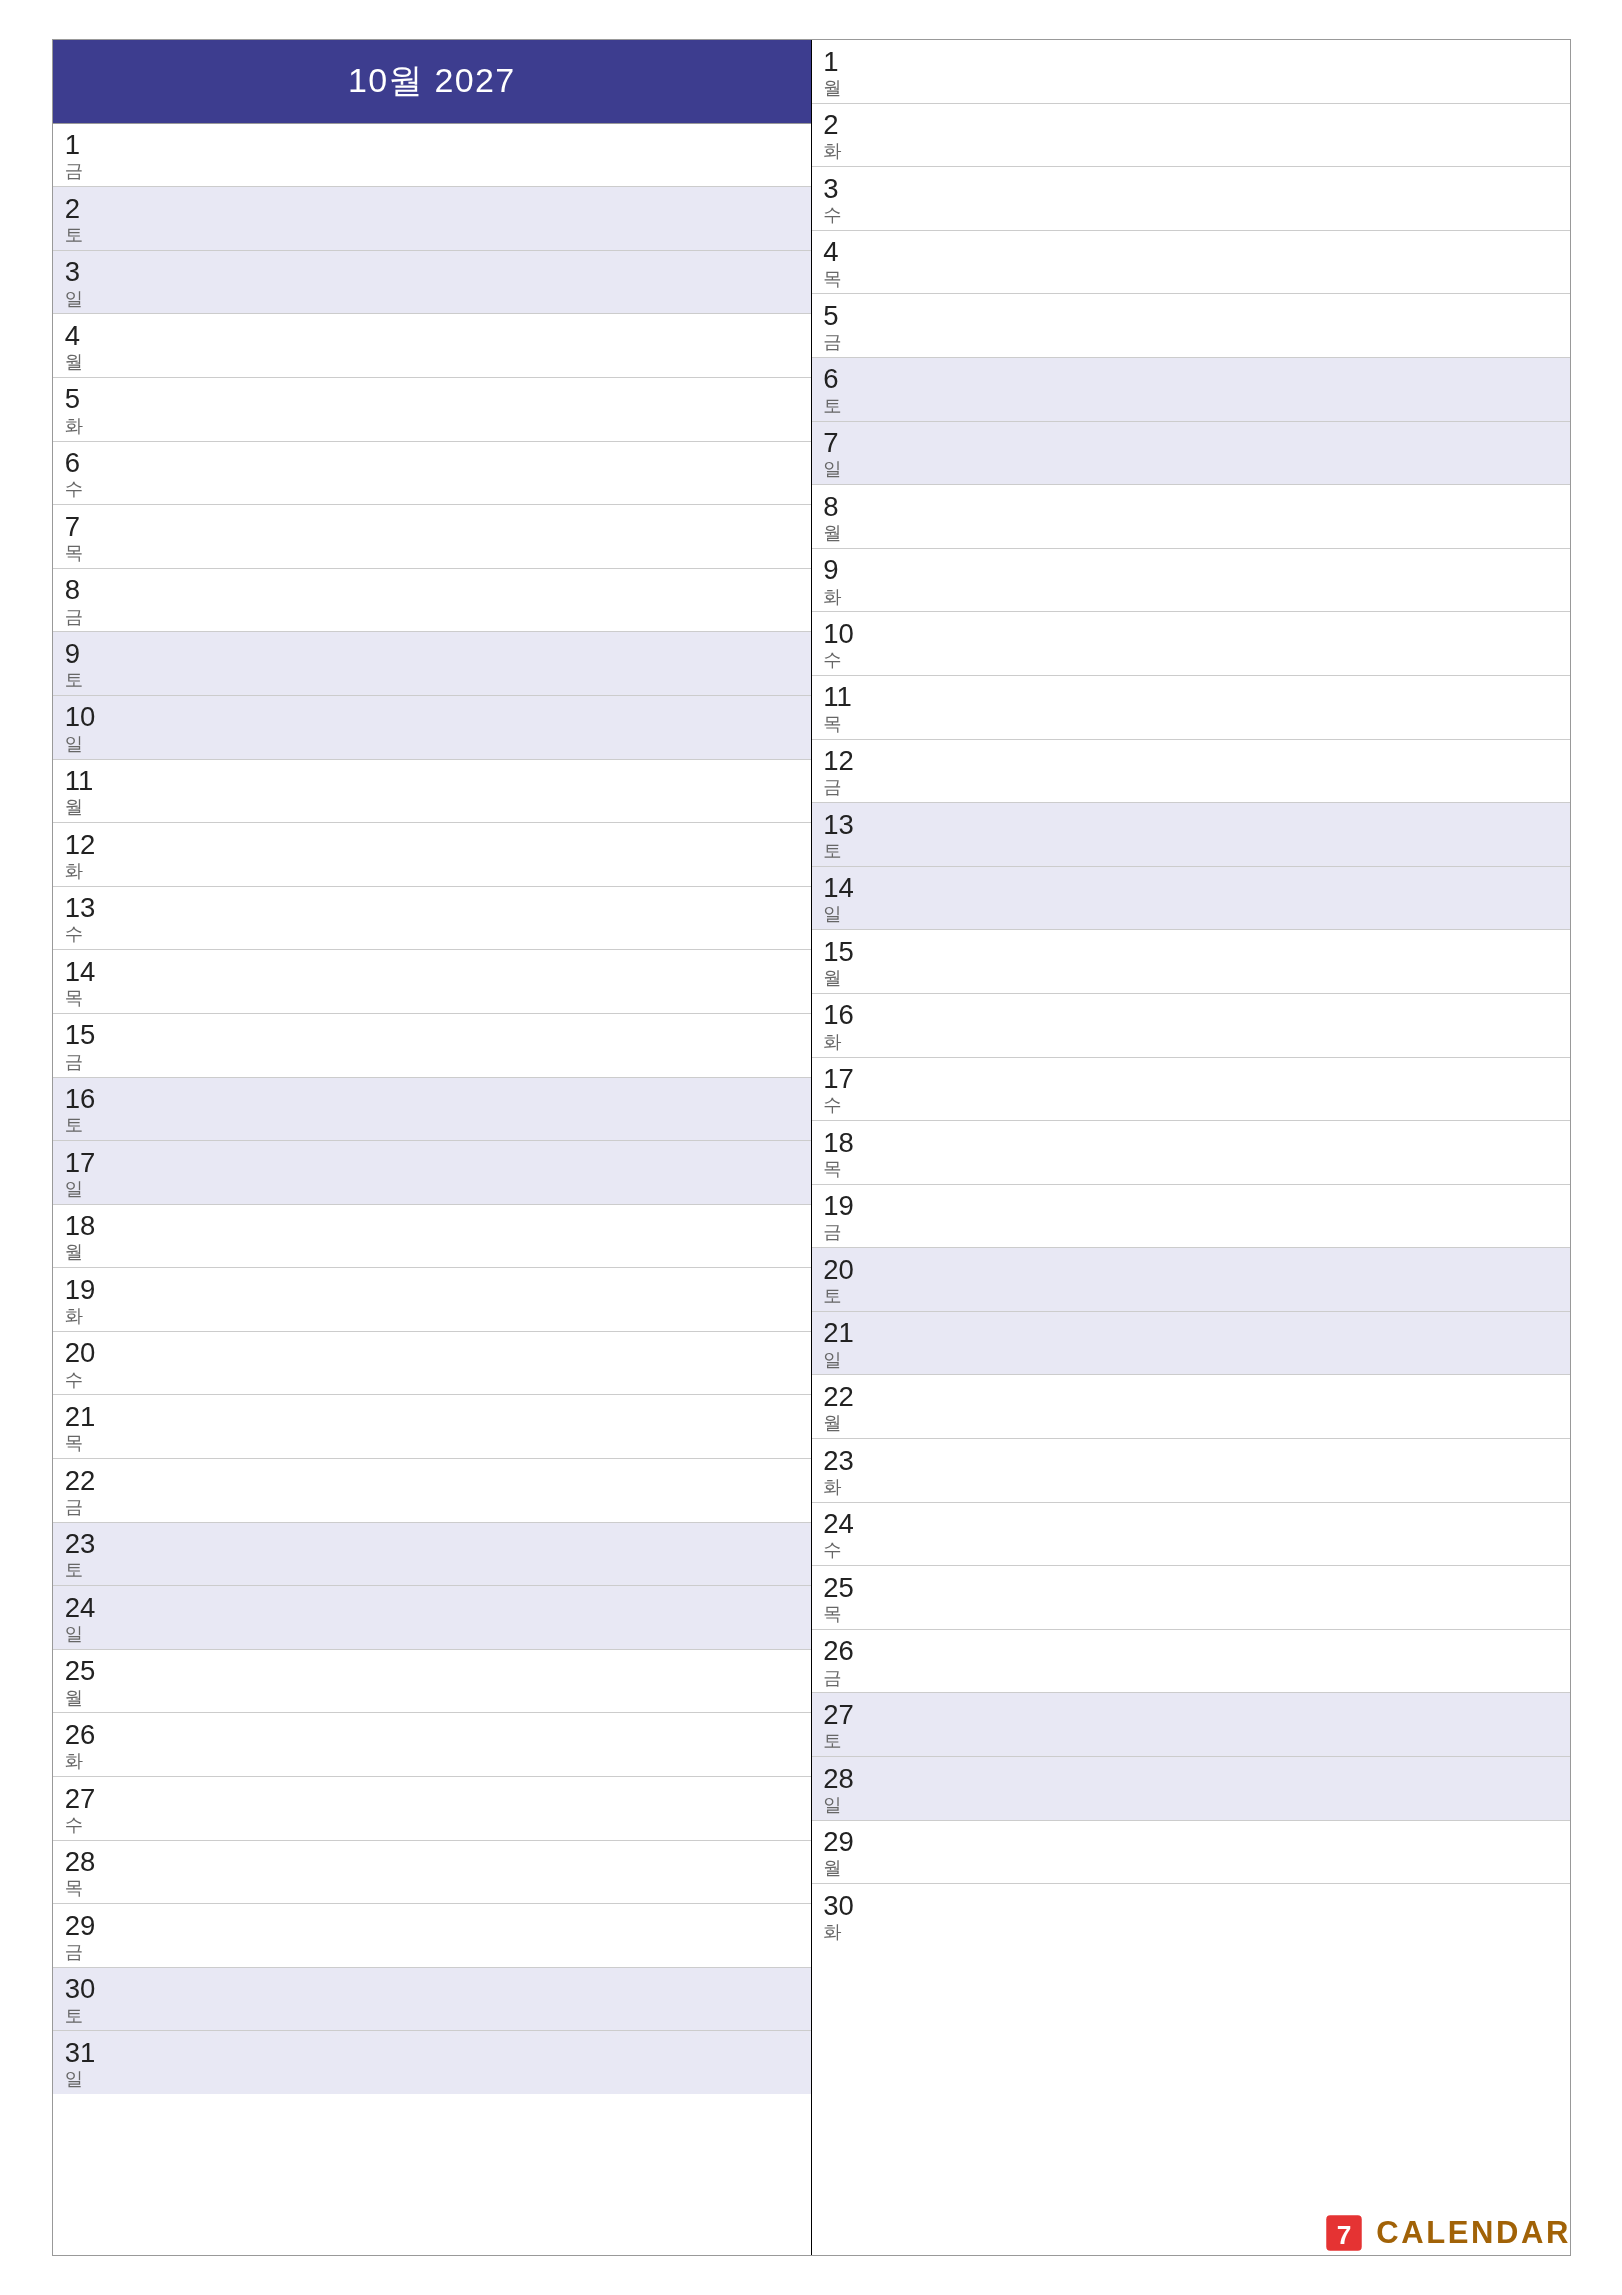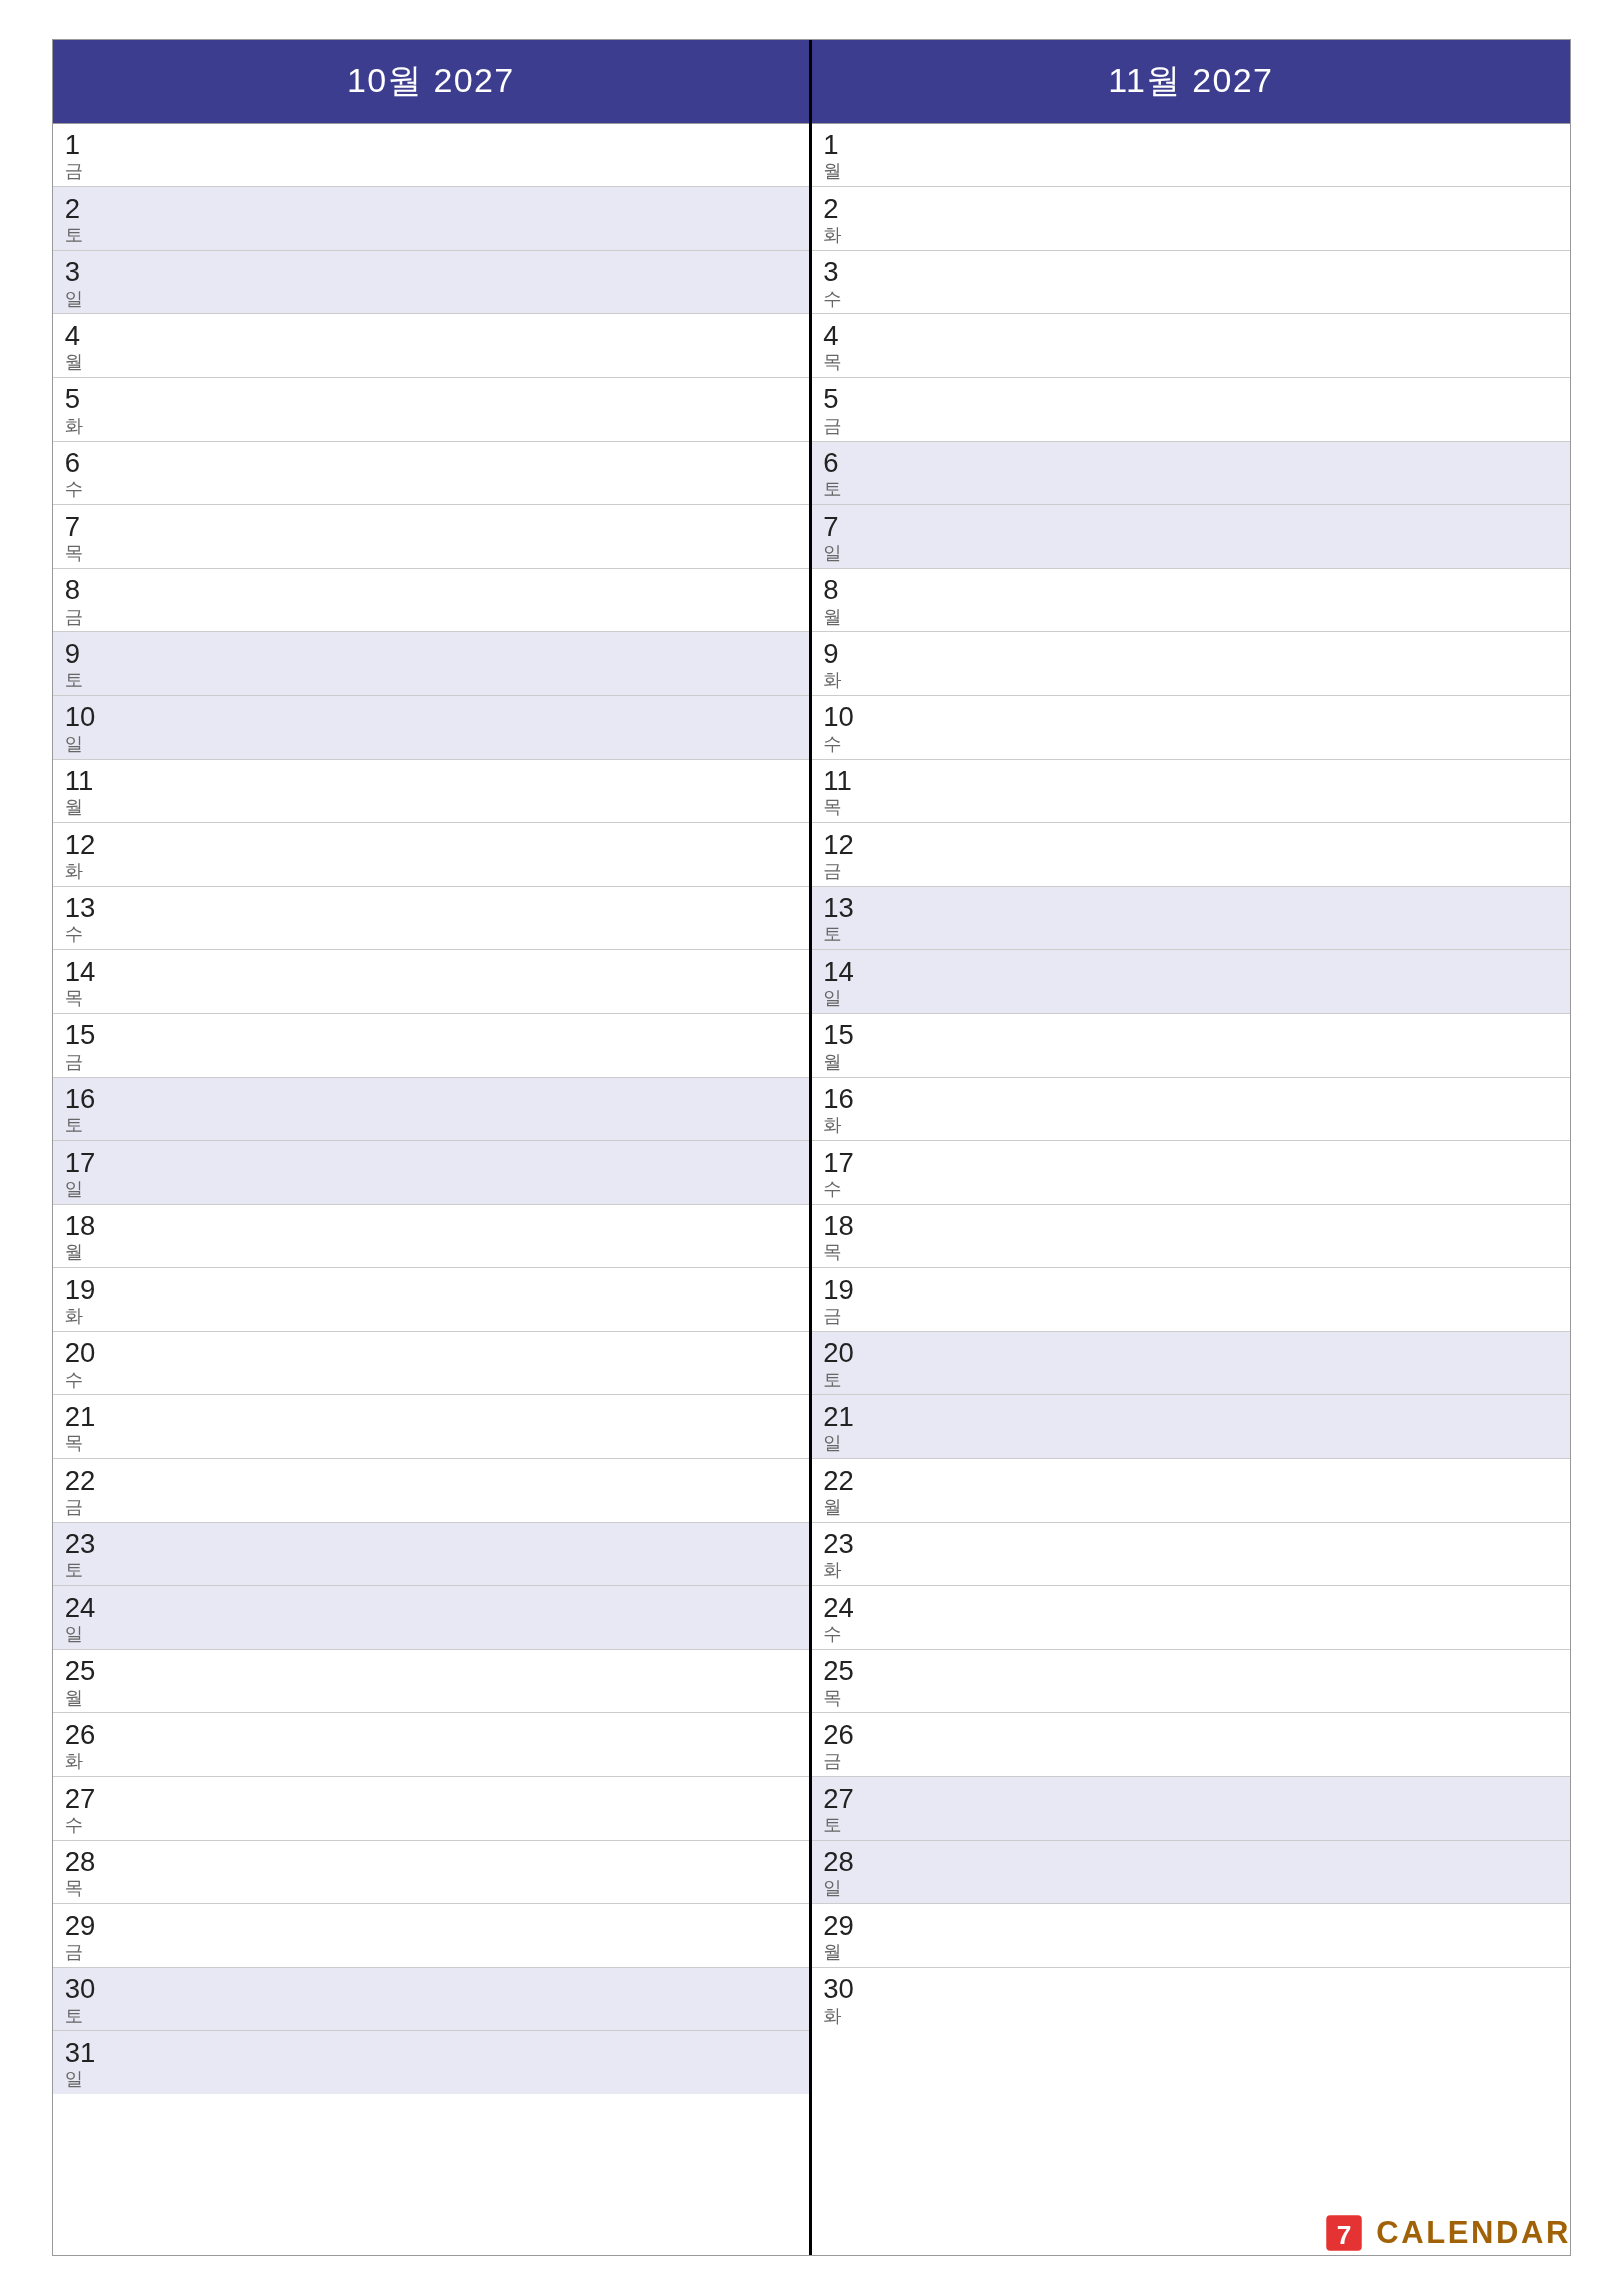--- a/index.html
+++ b/index.html
@@ -27,21 +27,21 @@
       display: grid;
       grid-template-columns: 1fr 1fr;
     }
 
     .month-column {
       display: flex;
       flex-direction: column;
     }
 
     .month-column:first-child {
-      border-right: 3px solid #000000;
+      border-right: 1px solid #000000;
     }
 
     .month-header {
       background: #3d3d8f;
       color: #ffffff;
       text-align: center;
       padding: 18.3px 6.5px;
       font-size: 34px;
       font-weight: 400;
       letter-spacing: 1.3px;
@@ -345,21 +345,20 @@
             <div class="day-label">
               <div class="day-number">31</div>
               <div class="day-name">일</div>
             </div>
             <div class="day-content"></div>
           </div>
         </div>
     </div>
 
     <div class="month-column right-column-last">
-      <div class="month-header">11월 2027</div>
       <div id="nov-days">
           <div class="day-row">
             <div class="day-label">
               <div class="day-number">1</div>
               <div class="day-name">월</div>
             </div>
             <div class="day-content"></div>
           </div>
           <div class="day-row">
             <div class="day-label">

